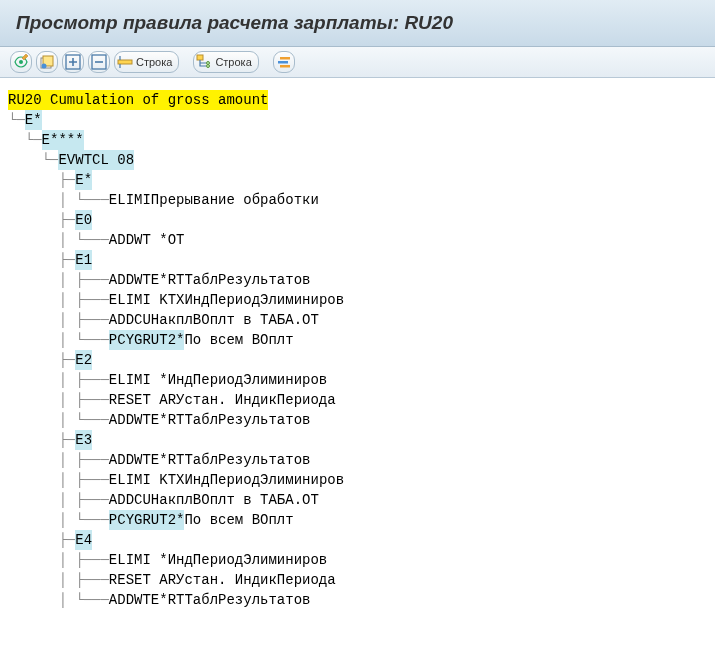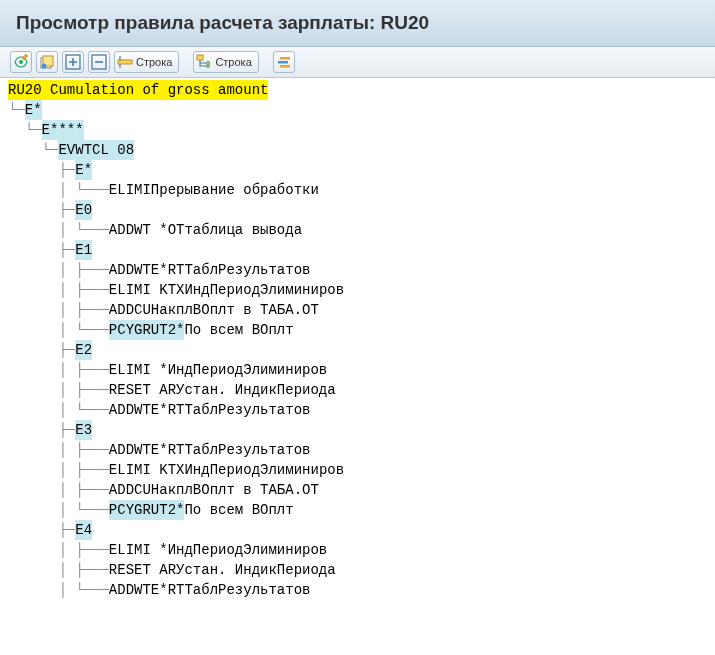--- a/index.html
+++ b/index.html
@@ -12,48 +12,49 @@
     overflow: hidden;
   }
   .titlebar {
     background: linear-gradient(#e1ecf4, #c8dae8);
     padding: 12px 16px;
     border-bottom: 1px solid #a8bccc;
   }
   .titlebar h1 {
     margin: 0;
     font-size: 19px;
+    font-style: italic;
     font-weight: bold;
     color: #333;
   }
   .toolbar {
     background: linear-gradient(#f4f8fb, #e4ecf3);
     padding: 4px 10px;
     border-bottom: 1px solid #b8c8d6;
     display: flex;
     align-items: center;
     gap: 4px;
   }
   .tool-btn {
     display: inline-flex;
     align-items: center;
     justify-content: center;
     width: 22px;
     height: 22px;
     background: linear-gradient(#fdfdfd, #e6edf3);
     border: 1px solid #a8bccc;
-    border-radius: 3px;
+    border-radius: 9px;
     cursor: pointer;
     font-size: 12px;
   }
   .tool-btn.wlabel { width: auto; padding: 0 6px 0 2px; gap: 3px; font-size: 11px; color: #333; }
   .tool-sep { width: 6px; }
   .content {
     background: #fff;
-    padding: 2px 0 0 8px;
+    padding: 12px 0 0 8px;
     font-family: "Courier New", monospace;
     font-size: 14px;
     line-height: 20px;
     color: #000;
   }
   .row {
     display: flex;
     align-items: center;
     height: 20px;
     white-space: pre;
@@ -131,21 +132,21 @@
 <div class="row"><span class="conn">└─</span><span class="hl-cyan">E</span> <span class="hl-cyan">*</span></div>
 
 <div class="row"><span class="conn">  └─</span><span class="hl-cyan">E</span> <span class="hl-cyan">****</span></div>
 
 <div class="row"><span class="conn">    └─</span><span class="hl-cyan">E</span> <span class="hl-cyan">VWTCL 08</span>    </div>
 
 <div class="row"><span class="conn">      ├─</span><span class="hl-cyan">E</span> <span class="hl-cyan">*</span></div>
 <div class="row"><span class="conn">      │ └───</span><span>ELIMI</span>      <span>Прерывание обработки</span></div>
 
 <div class="row"><span class="conn">      ├─</span><span class="hl-cyan">E</span> <span class="hl-cyan">0</span></div>
-<div class="row"><span class="conn">      │ └───</span><span>ADDWT *</span>    <span>OT</span>   <span>таблица вывода</span></div>
+<div class="row"><span class="conn">      │ └───</span><span>ADDWT *</span>    <span>OT</span>   </div>
 
 <div class="row"><span class="conn">      ├─</span><span class="hl-cyan">E</span> <span class="hl-cyan">1</span></div>
 <div class="row"><span class="conn">      │ ├───</span><span>ADDWTE*</span>    <span>RT</span>   <span>ТаблРезультатов</span></div>
 <div class="row"><span class="conn">      │ ├───</span><span>ELIMI KTX</span>  <span>ИндПериодЭлиминиров</span></div>
 <div class="row"><span class="conn">      │ ├───</span><span>ADDCU</span>      <span>НакплВОплт в ТАБА.ОТ</span></div>
 <div class="row"><span class="conn">      │ └───</span><span class="hl-cyan">PCYGRUT2*</span>  <span>По всем ВОплт</span></div>
 
 <div class="row"><span class="conn">      ├─</span><span class="hl-cyan">E</span> <span class="hl-cyan">2</span></div>
 <div class="row"><span class="conn">      │ ├───</span><span>ELIMI *</span>    <span>ИндПериодЭлиминиров</span></div>
 <div class="row"><span class="conn">      │ ├───</span><span>RESET AR</span>   <span>Устан. ИндикПериода</span></div>

